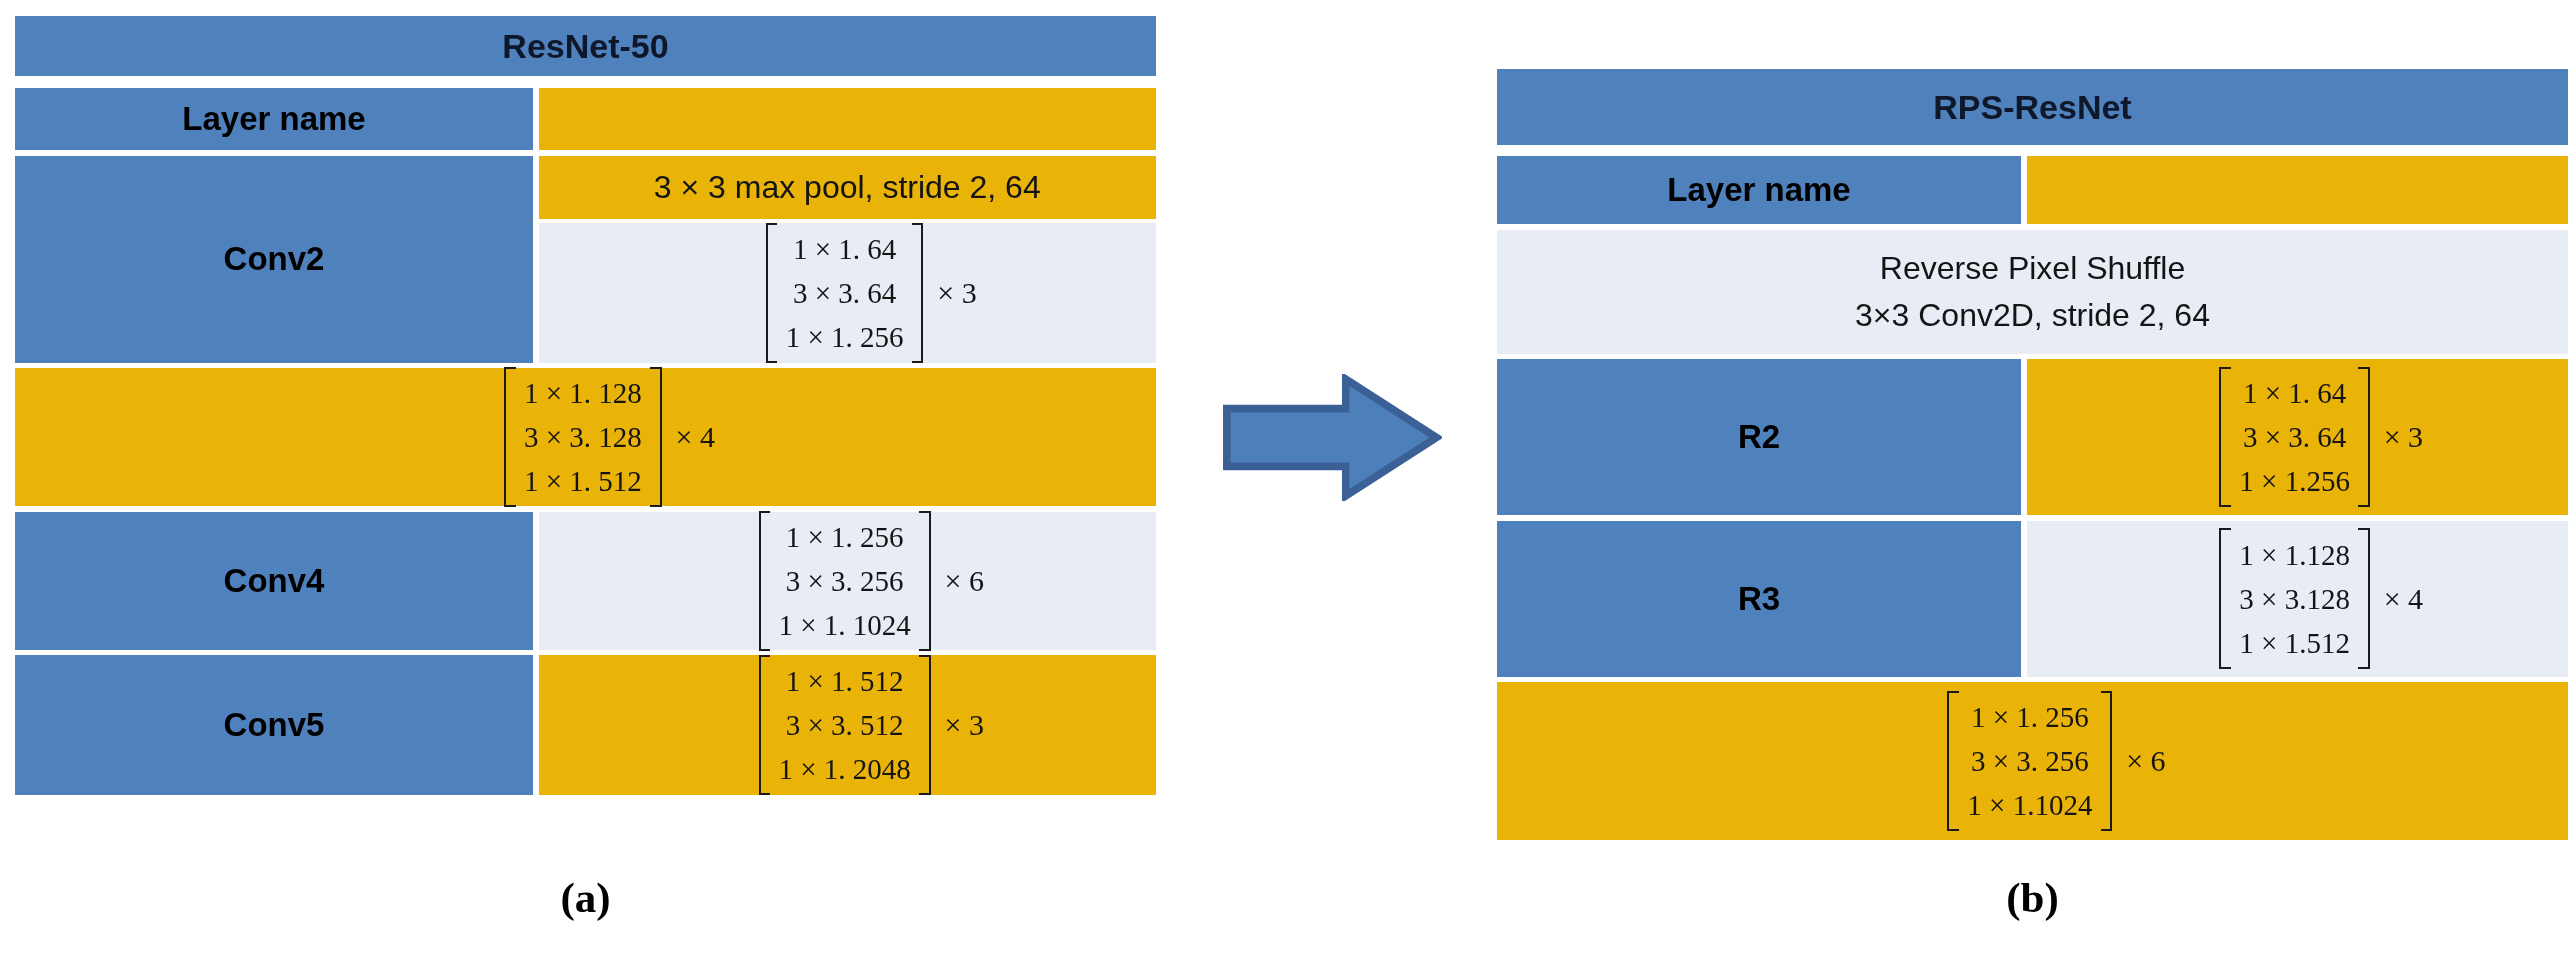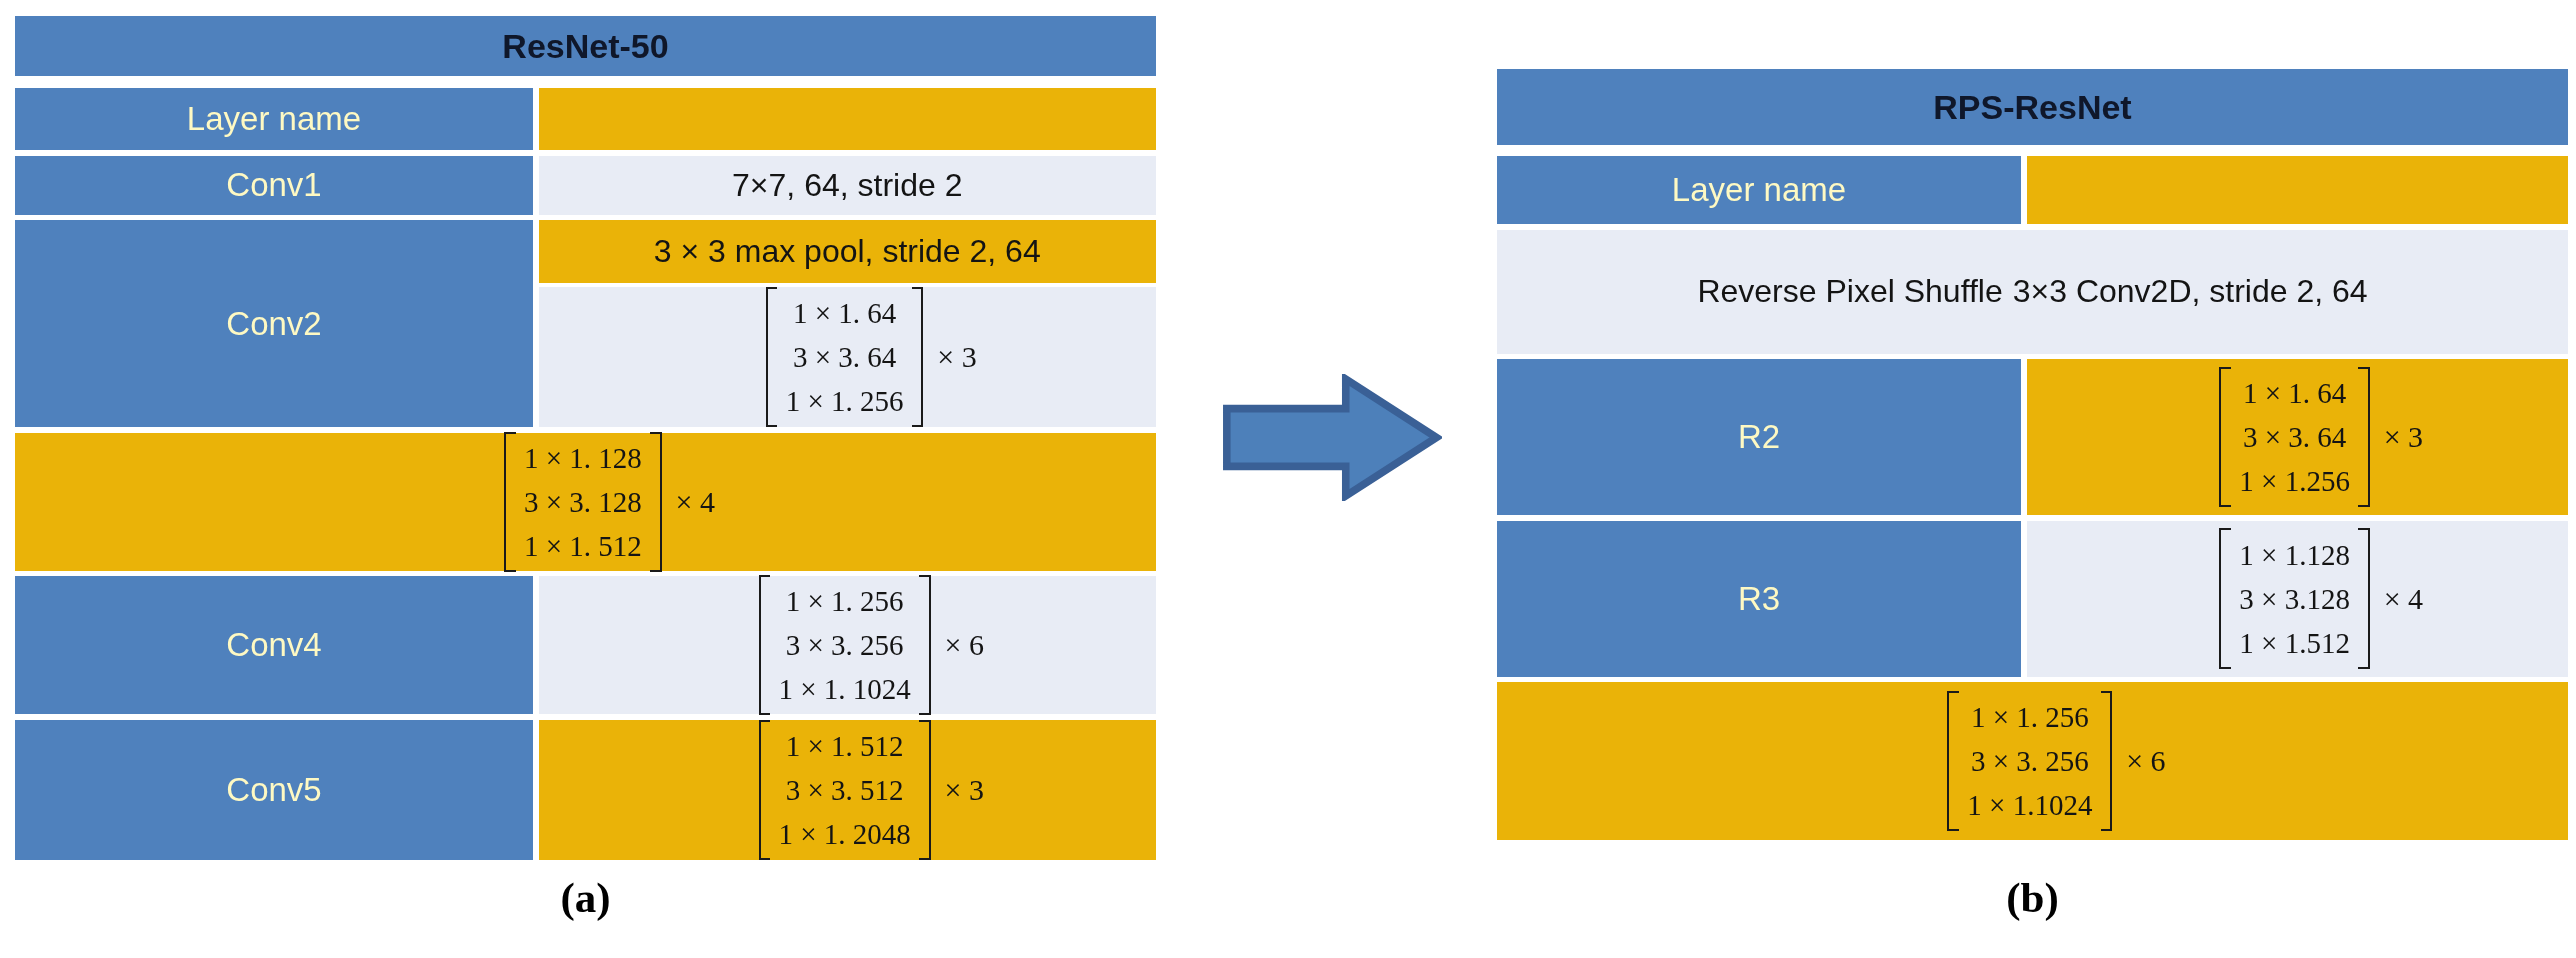--- a/index.html
+++ b/index.html
@@ -12,40 +12,40 @@
 
   .t-title{display:flex;align-items:center;justify-content:center;
            background:#4f81bd;color:#0f172a;font-weight:bold;font-size:34px;}
   .left-table .t-title{height:60px;margin-bottom:12.4px;}
   .right-table .t-title{height:76px;margin-bottom:11px;}
 
   .t-row{display:flex;gap:5.5px;margin-bottom:5.5px;}
   .t-row:last-child{margin-bottom:0;}
 
   .name-cell{flex:0 0 var(--name-w);display:flex;align-items:center;justify-content:center;
-             background:#4f81bd;color:#fef9c3;font-weight:normal;font-size:33px;}
+             background:#4f81bd;color:#000000;font-weight:bold;font-size:33px;}
   .value-cell{flex:1;display:flex;align-items:center;justify-content:center;
               font-size:32px;color:#141414;text-align:center;}
   .light{background:#e8ecf5;}
   .dark{background:#eab308;}
 
   .value-stack{flex:1;display:flex;flex-direction:column;gap:4.1px;}
   .value-stack .value-cell{flex:initial;}
 
   .matrix{display:inline-flex;align-items:stretch;padding-left:48px;}
   .bracket{width:9.6px;border:2.8px solid #1a1a1a;}
   .bracket.bl{border-right:none;}
   .bracket.br{border-left:none;}
   .mlines{display:flex;flex-direction:column;justify-content:center;padding:4.1px 8.3px;
           font-family:"Liberation Serif",serif;font-size:29px;line-height:44px;color:#141414;}
   .mlines>span{text-align:center;white-space:nowrap;}
   .mult{align-self:center;margin-left:13.8px;font-family:"Liberation Serif",serif;
         font-size:30px;color:#141414;white-space:nowrap;}
 
-  .two-lines{display:flex;flex-direction:row;justify-content:center;gap:10px;}
+  .two-lines{display:flex;flex-direction:column;justify-content:center;gap:10px;}
   .two-lines>span{text-align:center;white-space:nowrap;}
 
   .caption{position:absolute;text-align:center;font-family:"Liberation Serif",serif;
            font-weight:bold;font-size:43px;color:#000;}
   .caption-a{left:15px;top:873px;width:1141px;}
   .caption-b{left:1497px;top:873px;width:1071px;}
 
   .arrow-wrap{position:absolute;left:1222px;top:374px;width:220px;height:127px;}
 </style>
 </head>
@@ -54,24 +54,20 @@
 <div class="page">
 
   <div class="arch-table left-table">
     <div class="t-title">ResNet-50</div>
 
     <div class="t-row" style="height:62px">
       <div class="name-cell">Layer name</div>
       <div class="value-cell dark"></div>
     </div>
 
-    <div class="t-row" style="height:59px">
-      <div class="name-cell">Conv1</div>
-      <div class="value-cell light">7×7, 64, stride 2</div>
-    </div>
 
     <div class="t-row" style="height:207px">
       <div class="name-cell">Conv2</div>
       <div class="value-stack">
         <div class="value-cell dark" style="height:67px">3 × 3 max pool, stride 2, 64</div>
         <div class="value-cell light" style="flex:1">
           <div class="matrix">
             <span class="bracket bl"></span>
             <span class="mlines">
               <span>1 × 1. 64</span>

